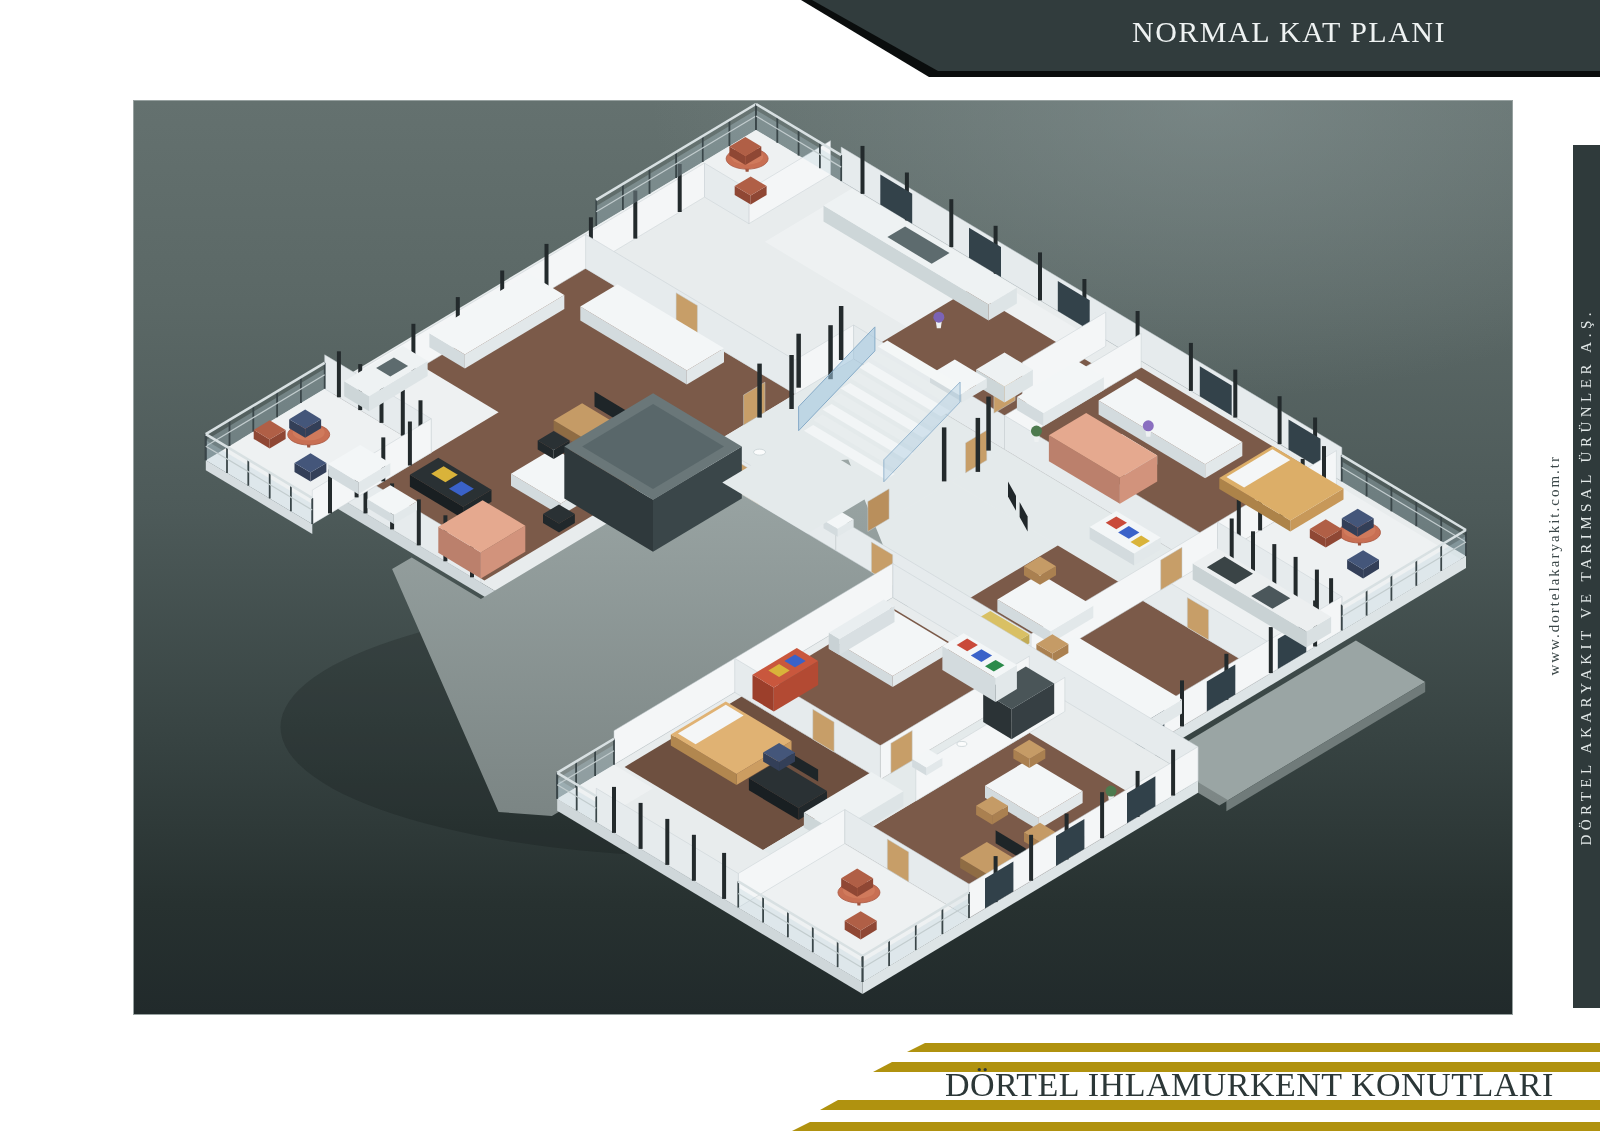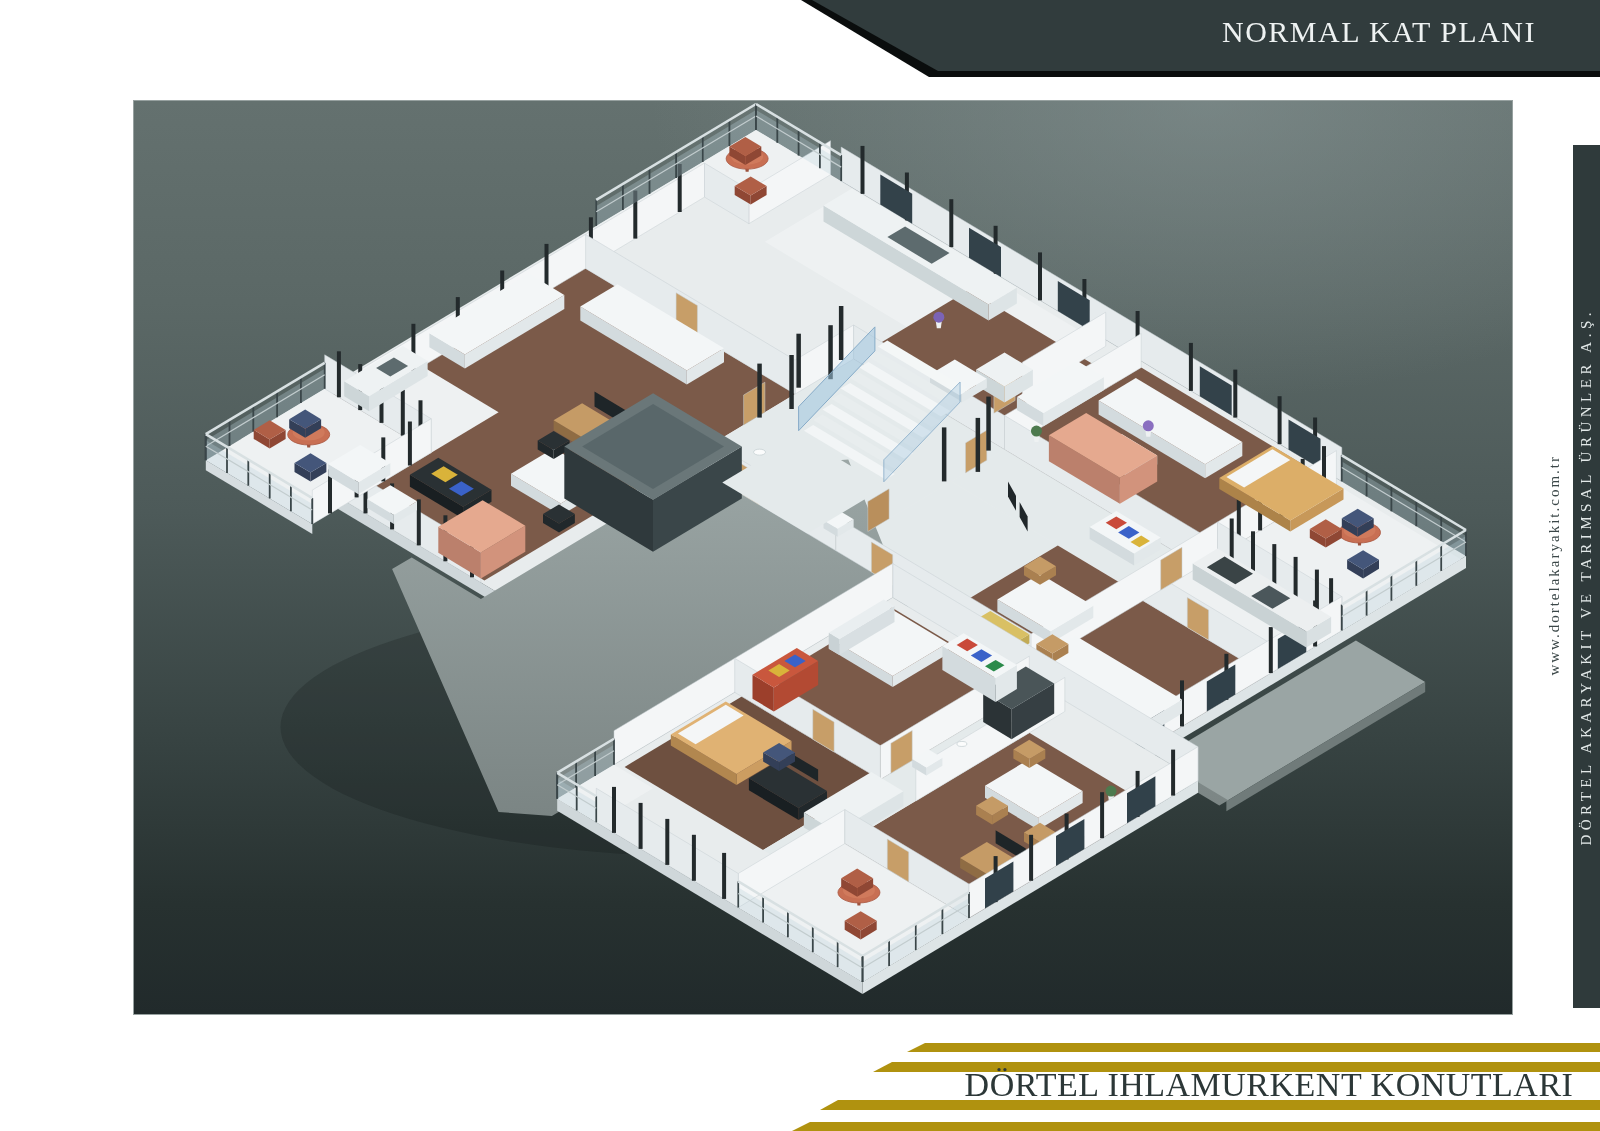--- a/index.html
+++ b/index.html
@@ -4,21 +4,21 @@
 <style>
   html,body{margin:0;padding:0;}
   body{width:1600px;height:1131px;position:relative;background:#ffffff;
        font-family:"Liberation Serif", serif;overflow:hidden;}
 
   
   .banner-shadow{position:absolute;top:0;left:0;width:1600px;height:78px;background:#0a0d0d;
       clip-path:polygon(801px 0,1600px 0,1600px 77px,929px 77px);}
   .banner{position:absolute;top:0;left:0;width:1600px;height:72px;background:#313c3d;
       clip-path:polygon(812px 0,1600px 0,1600px 71px,938px 71px);}
-  .banner-title{position:absolute;left:1189px;top:15px;width:380px;text-align:center;
+  .banner-title{position:absolute;left:1132px;top:15px;width:380px;text-align:left;
       font-size:30px;letter-spacing:1.5px;color:#eef2f2;white-space:nowrap;}
 
   
   .panel{position:absolute;left:133px;top:100px;width:1378px;height:913px;
       border:1px solid #97a1a0;
       background:
         radial-gradient(900px 480px at 78% 0%, rgba(136,150,150,0.55), rgba(136,150,150,0) 62%),
         linear-gradient(180deg,#64716f 0%,#5b6866 22%,#4d5a59 45%,#374342 70%,#273130 88%,#212a2b 100%);}
   .panel svg{position:absolute;left:0;top:0;width:100%;height:100%;}
 
@@ -30,21 +30,21 @@
   .site-wrap{position:absolute;left:1541px;top:380px;width:26px;height:370px;
       display:flex;align-items:center;justify-content:center;}
   .site-text{font-size:15px;letter-spacing:2px;color:#3b4748;}
 
   
   .gold{position:absolute;background:#b0920f;}
   .g1{left:907px;top:1043px;width:693px;height:9px;clip-path:polygon(18px 0,100% 0,100% 100%,0 100%);}
   .g2{left:873px;top:1062px;width:727px;height:10px;clip-path:polygon(19px 0,100% 0,100% 100%,0 100%);}
   .g3{left:820px;top:1100px;width:780px;height:10px;clip-path:polygon(18px 0,100% 0,100% 100%,0 100%);}
   .g4{left:792px;top:1122px;width:808px;height:9px;clip-path:polygon(18px 0,100% 0,100% 100%,0 100%);}
-  .footer-title{position:absolute;left:945px;top:1068px;width:648px;text-align:center;
+  .footer-title{position:absolute;left:945px;top:1068px;width:648px;text-align:left;
       font-size:34px;line-height:1;letter-spacing:0.5px;color:#2c3737;white-space:nowrap;}
 </style>
 </head>
 <body>
 
 <div class="banner-shadow"></div>
 <div class="banner"></div>
 <div class="banner-title">NORMAL KAT PLANI</div>
 
 <div class="panel">

